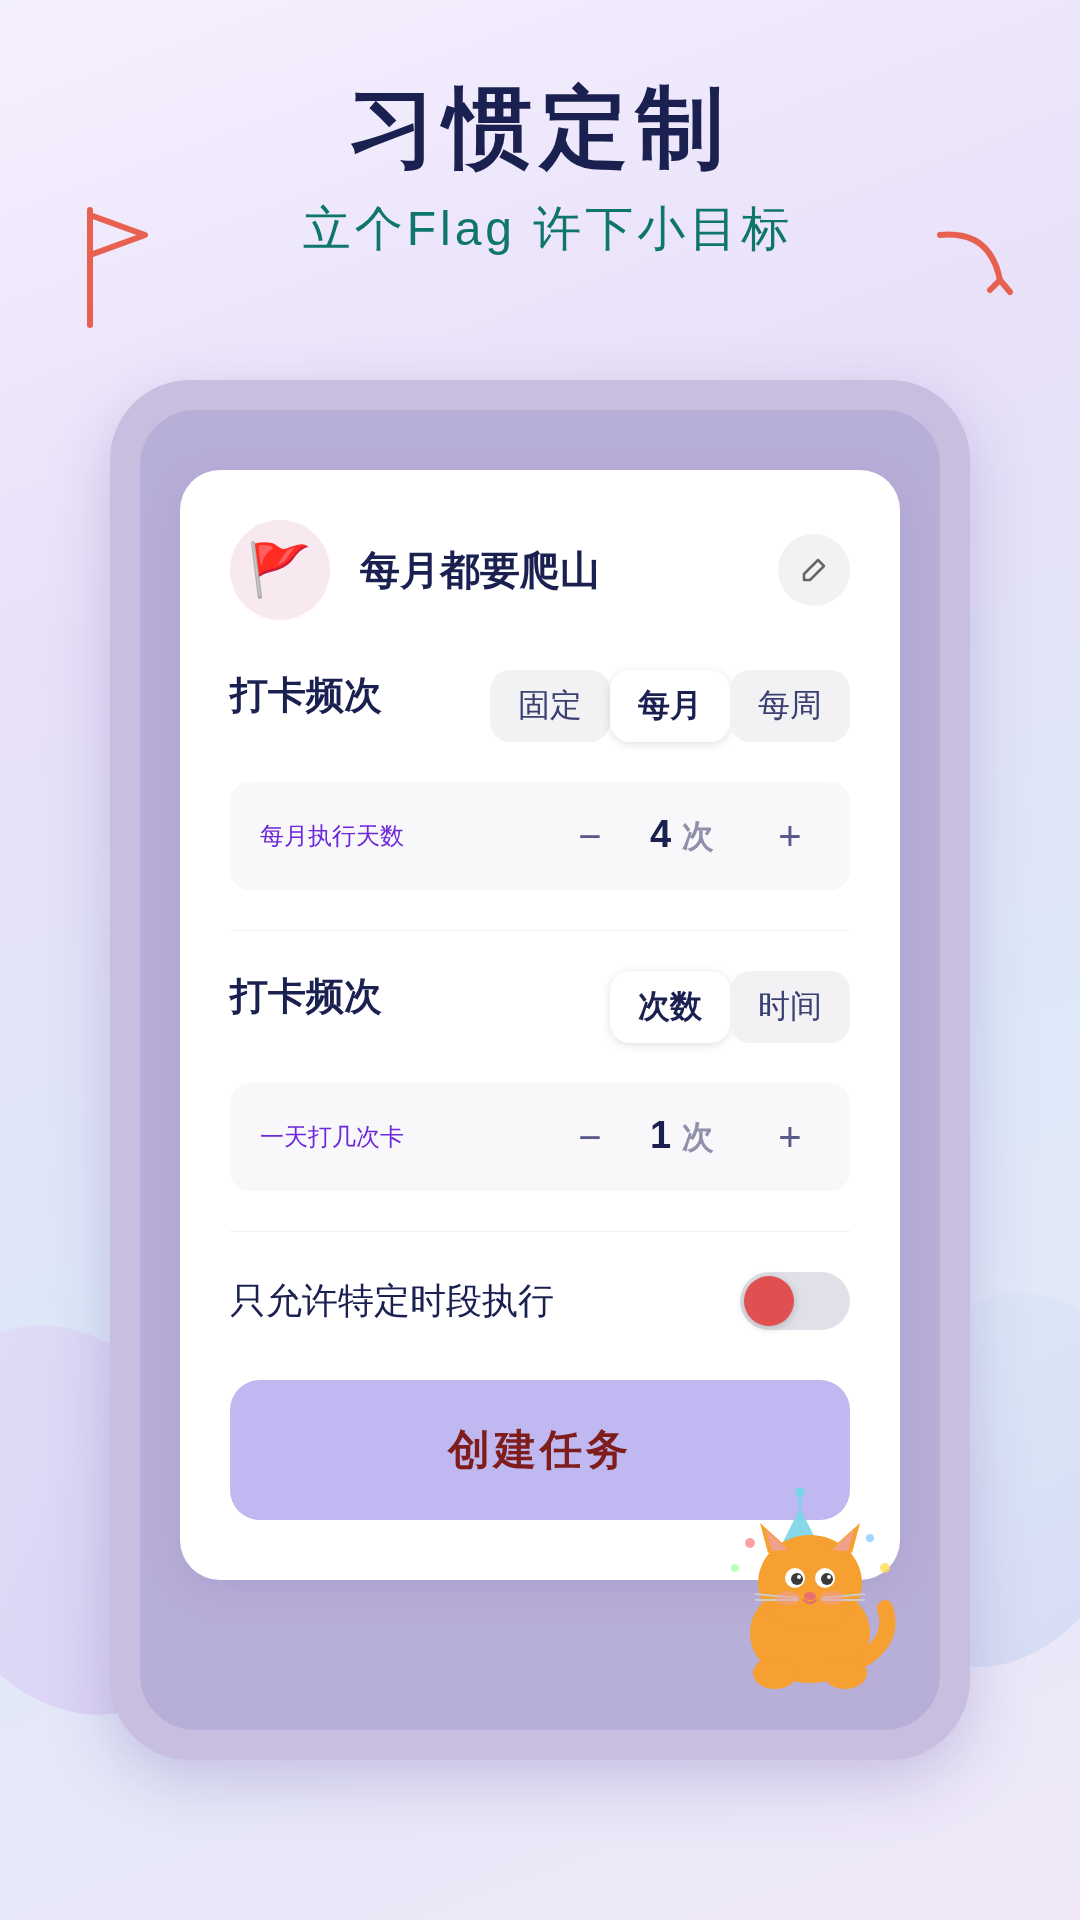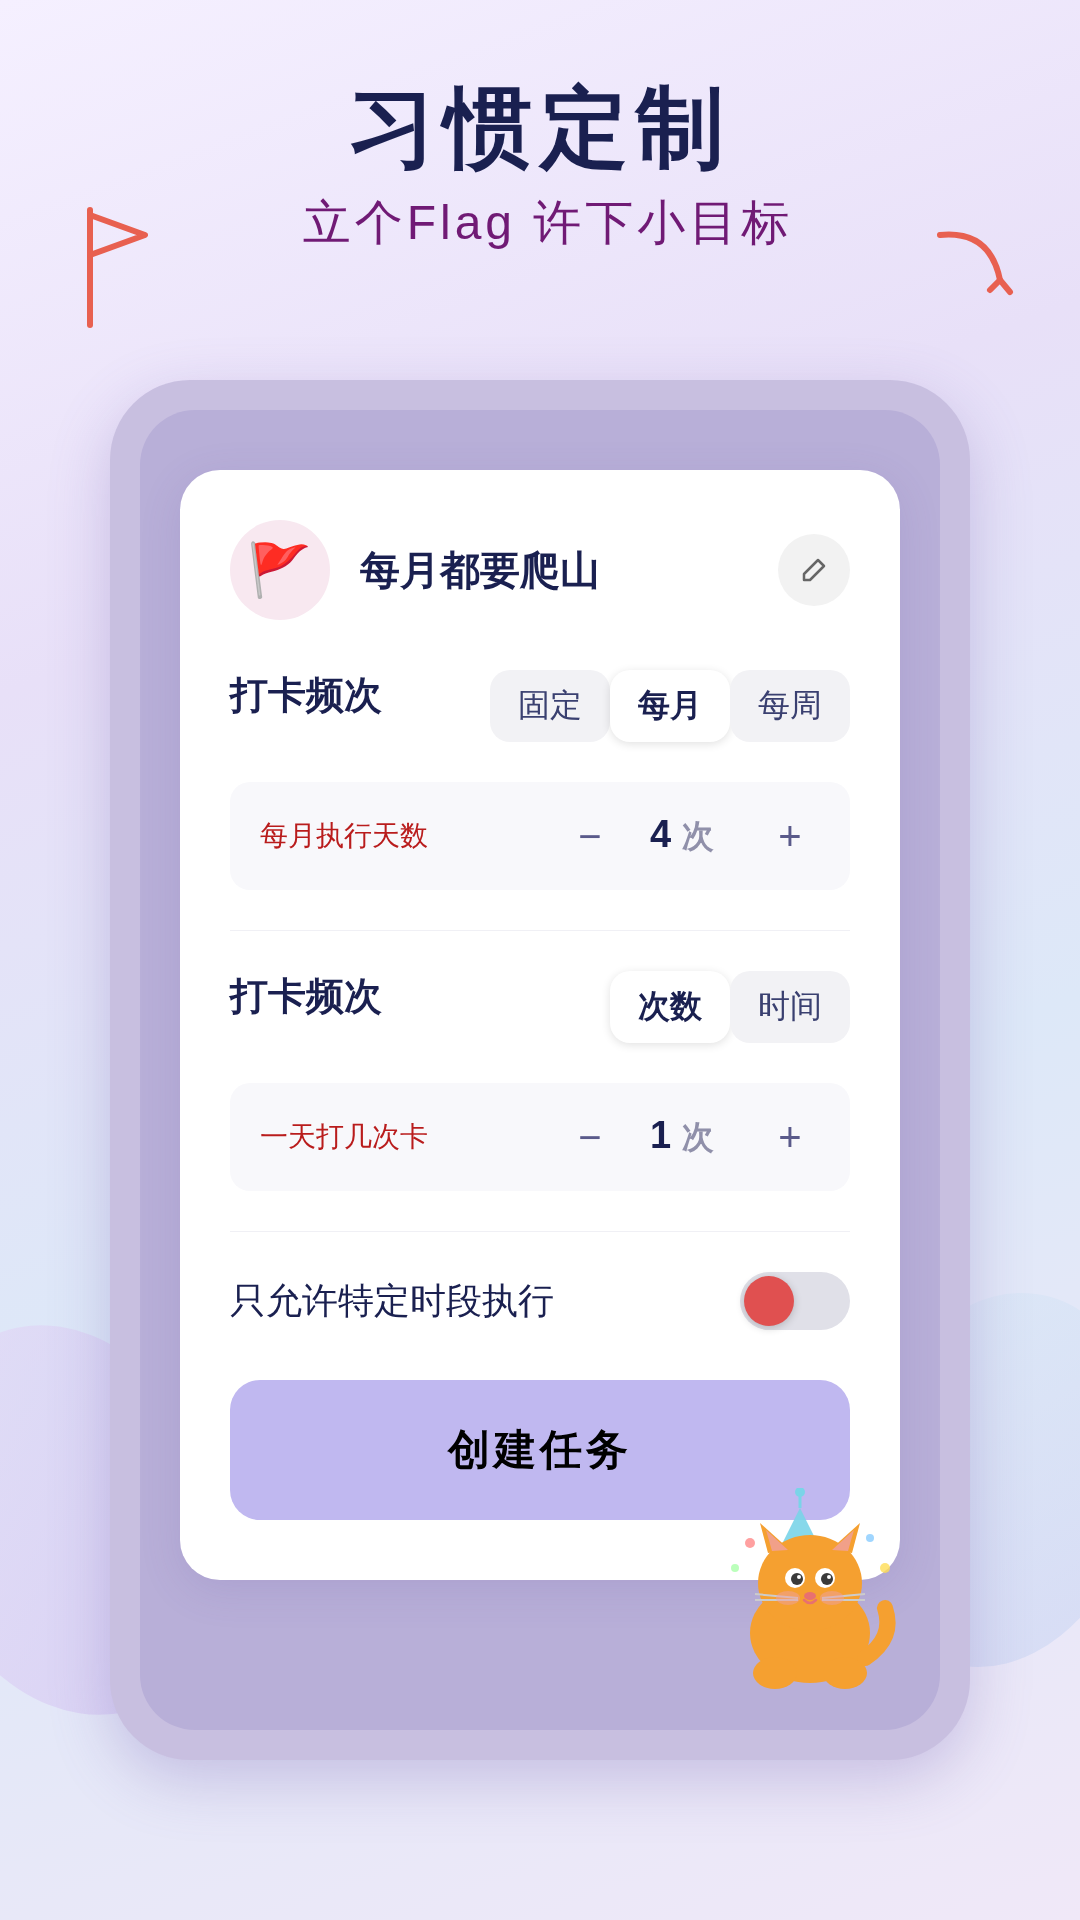--- a/index.html
+++ b/index.html
@@ -51,22 +51,22 @@
       font-size: 88px;
       font-weight: 700;
       color: #1a2050;
       letter-spacing: 8px;
       line-height: 1.1;
     }
 
     .subtitle {
       font-size: 48px;
       font-weight: 400;
-      color: #701a75;
-      margin-top: 14px;
+      color: #0f766e;
+      margin-top: 20px;
       letter-spacing: 4px;
       padding-left: 16px;
     }
 
     
     .device-mockup {
       position: absolute;
       top: 380px;
       left: 50%;
       transform: translateX(-50%);
@@ -183,22 +183,22 @@
       display: flex;
       align-items: center;
       justify-content: space-between;
       background: #f8f8fb;
       border-radius: 20px;
       padding: 24px 30px;
       margin-bottom: 40px;
     }
 
     .counter-label {
-      font-size: 28px;
-      color: #b91c1c;
+      font-size: 24px;
+      color: #6d28d9;
     }
 
     .counter-controls {
       display: flex;
       align-items: center;
       gap: 30px;
     }
 
     .counter-btn {
       font-size: 40px;
@@ -271,21 +271,21 @@
 
     
     .create-btn {
       width: 100%;
       padding: 42px 5px;
       background: #c0b8f0;
       border-radius: 30px;
       border: none;
       font-size: 42px;
       font-weight: 600;
-      color: #000000;
+      color: #7f1d1d;
       cursor: pointer;
       font-family: inherit;
       letter-spacing: 4px;
     }
 
     
     .hand-flag {
       position: absolute;
       left: 60px;
       top: 200px;

